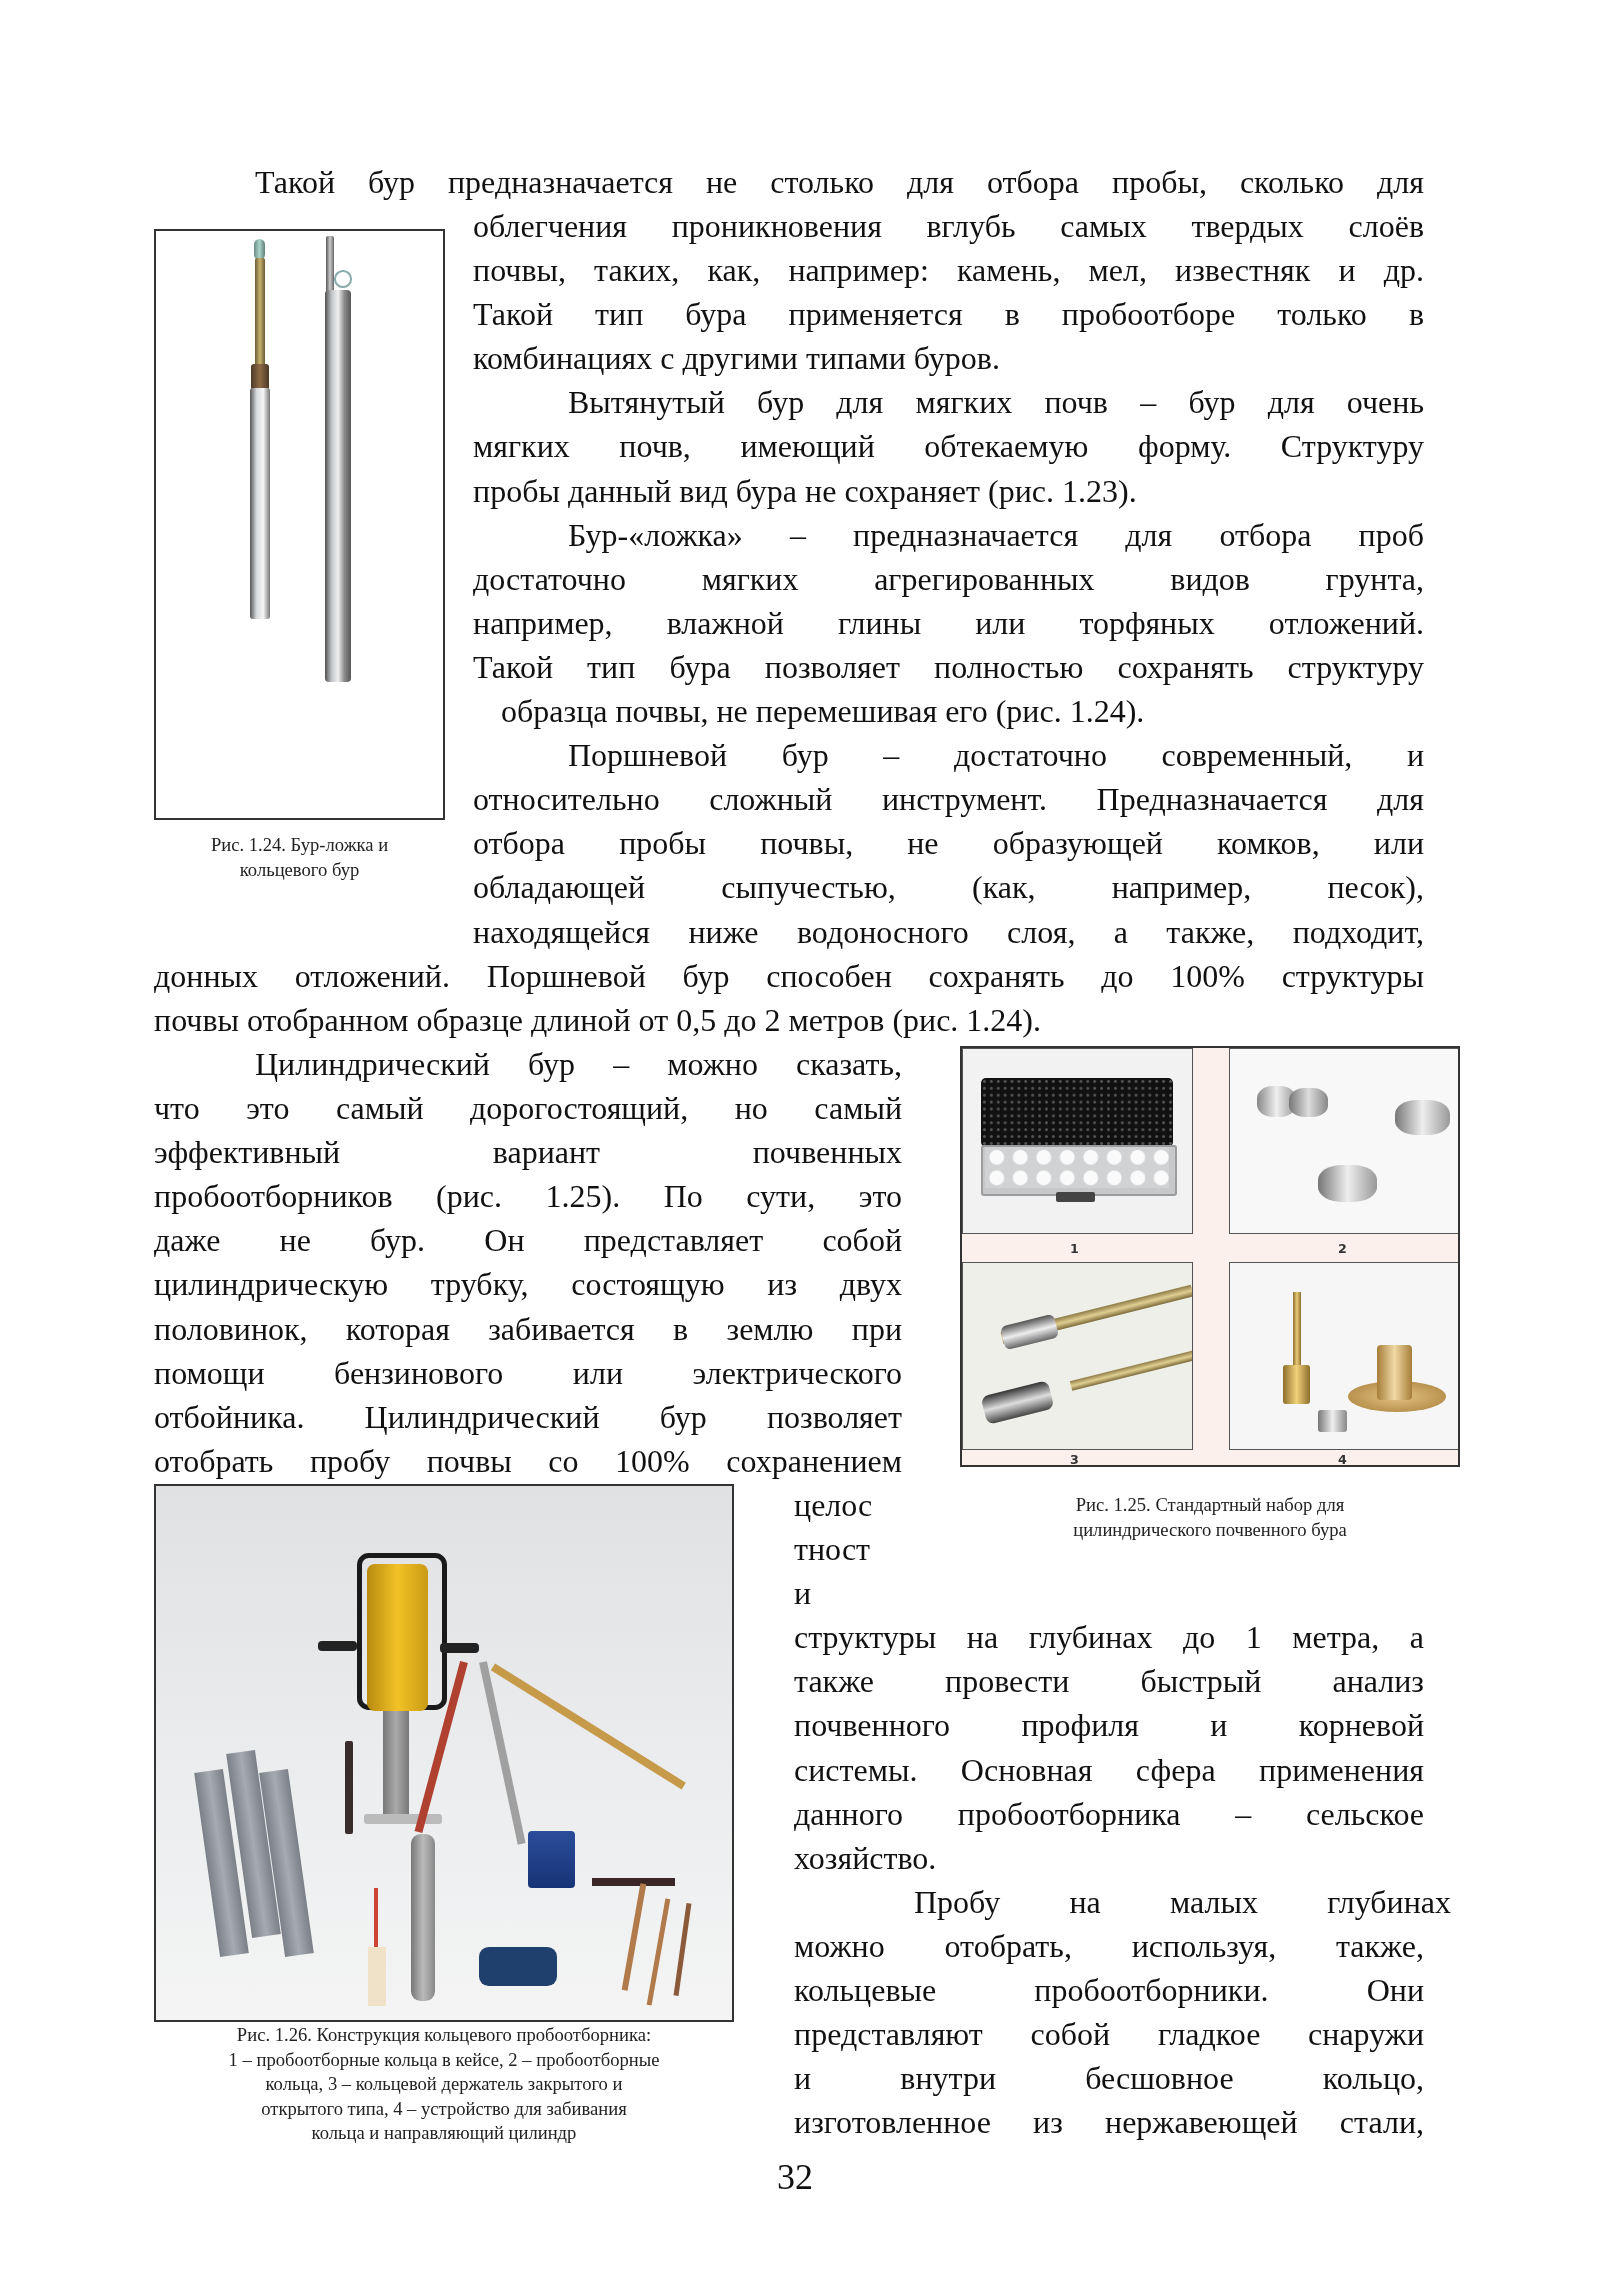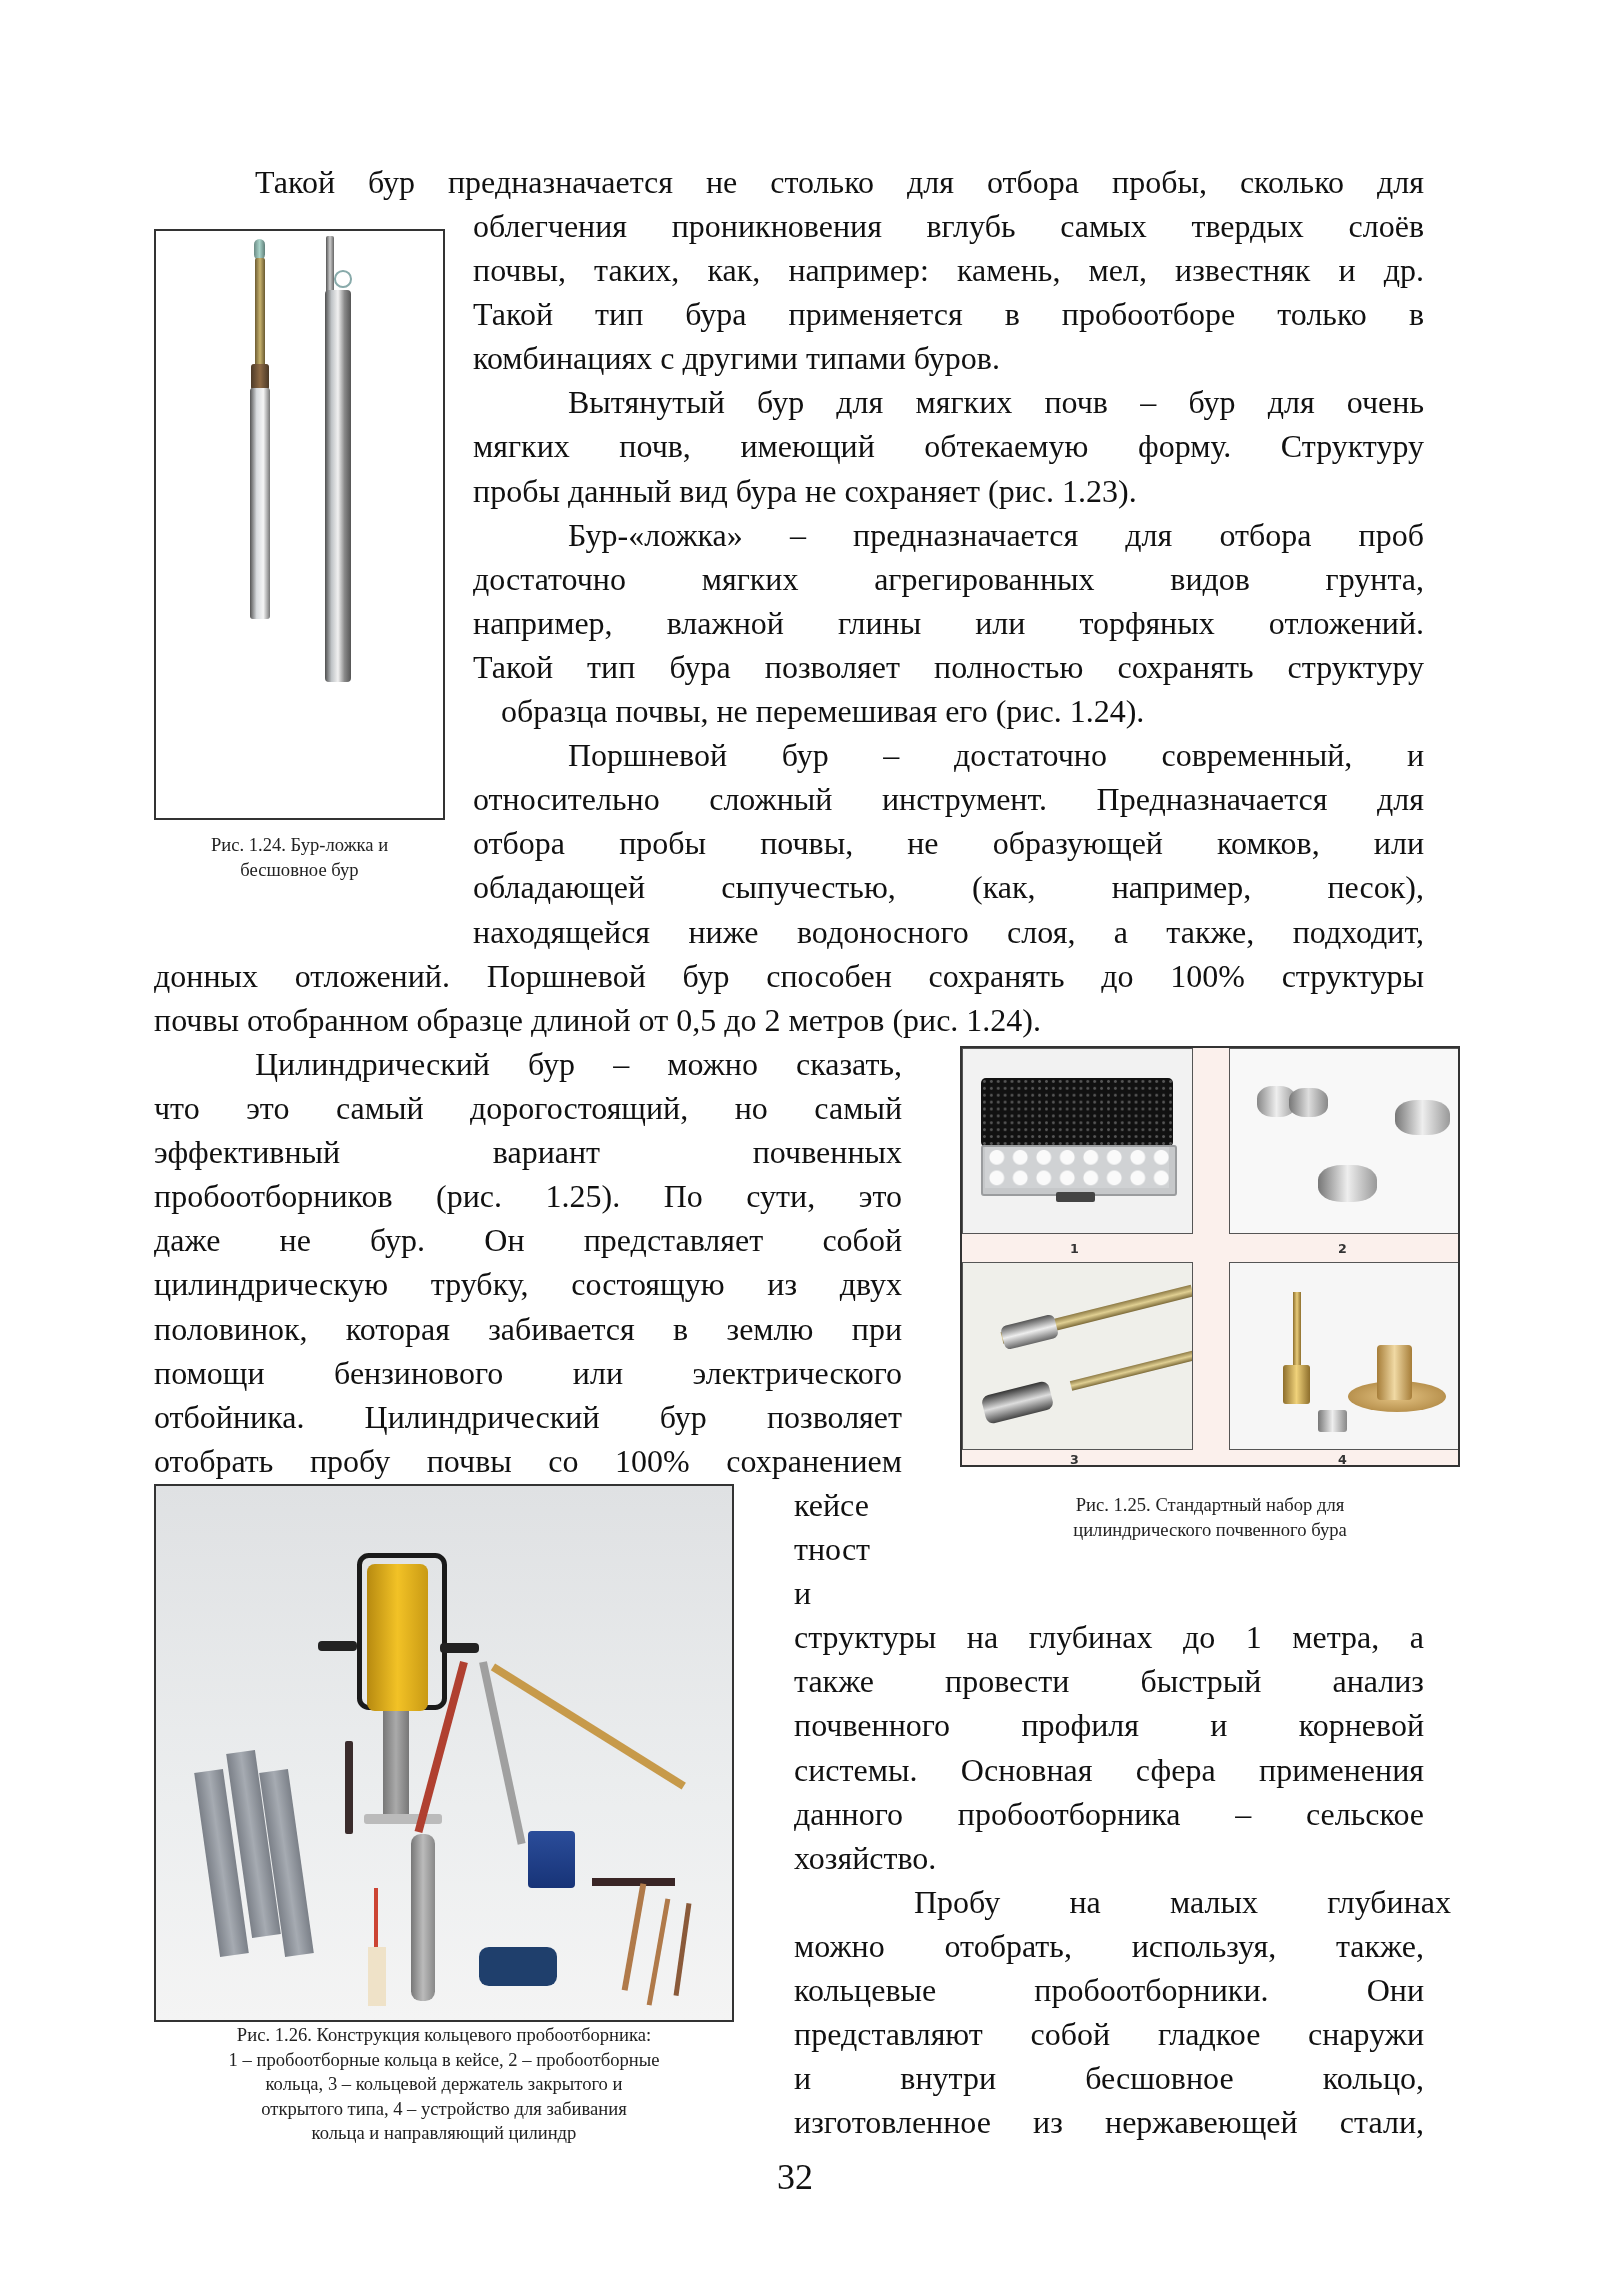--- a/index.html
+++ b/index.html
@@ -53,35 +53,35 @@
     <div class="rod" style="left:95px;top:133px;width:17.6px;height:25.5px;background:linear-gradient(90deg,#4d3a28,#8e6a45,#4a3826);border-radius:2.9px;"></div>
     <div class="rod" style="left:94px;top:157px;width:19.6px;height:231px;background:linear-gradient(90deg,#555,#d9dcdf,#f5f5f5,#777);border-radius:2.9px;"></div>
 
     <div class="rod" style="left:170px;top:4.9px;width:7.8px;height:69px;background:linear-gradient(90deg,#555,#ccc,#666);border-radius:2px;"></div>
     <div class="rod" style="left:178px;top:39px;width:13.7px;height:13.7px;border:2.9px solid #8aa;border-radius:50%;background:transparent;"></div>
     <div class="rod" style="left:169px;top:59px;width:25.5px;height:392px;background:linear-gradient(90deg,#4f4f4f,#bfc3c6,#f1f1f1,#8a8a8a,#555);border-radius:3.9px;"></div>
   </div>
 </div>
 <div class="caption" style="left:154px;top:833px;width:291px;">
   <div>Рис. 1.24. Бур-ложка и</div>
-  <div>бесшовное бур</div>
+  <div>кольцевого бур</div>
 </div>
 
 <div class="line" style="left:255px;top:1042px;width:647px;">Цилиндрический бур – можно сказать,</div>
 <div class="line" style="left:154px;top:1086px;width:748px;">что это самый дорогостоящий, но самый</div>
 <div class="line" style="left:154px;top:1130px;width:748px;">эффективный вариант почвенных</div>
 <div class="line" style="left:154px;top:1174px;width:748px;">пробоотборников (рис. 1.25). По сути, это</div>
 <div class="line" style="left:154px;top:1218px;width:748px;">даже не бур. Он представляет собой</div>
 <div class="line" style="left:154px;top:1262px;width:748px;">цилиндрическую трубку, состоящую из двух</div>
 <div class="line" style="left:154px;top:1307px;width:748px;">половинок, которая забивается в землю при</div>
 <div class="line" style="left:154px;top:1351px;width:748px;">помощи бензинового или электрического</div>
 <div class="line" style="left:154px;top:1395px;width:748px;">отбойника. Цилиндрический бур позволяет</div>
 <div class="line" style="left:154px;top:1439px;width:748px;">отобрать пробу почвы со 100% сохранением</div>
 
-<div class="line last" style="left:794px;top:1483px;width:118px;">кейсе</div>
+<div class="line last" style="left:794px;top:1483px;width:118px;">целос</div>
 <div class="line last" style="left:794px;top:1527px;width:118px;">тност</div>
 <div class="line last" style="left:794px;top:1571px;width:118px;">и</div>
 
 <div class="line" style="left:794px;top:1615px;width:630px;">структуры на глубинах до 1 метра, а</div>
 <div class="line" style="left:794px;top:1659px;width:630px;">также провести быстрый анализ</div>
 <div class="line" style="left:794px;top:1703px;width:630px;">почвенного профиля и корневой</div>
 <div class="line" style="left:794px;top:1748px;width:630px;">системы. Основная сфера применения</div>
 <div class="line" style="left:794px;top:1792px;width:630px;">данного пробоотборника – сельское</div>
 <div class="line last" style="left:794px;top:1836px;width:630px;">хозяйство.</div>
 

